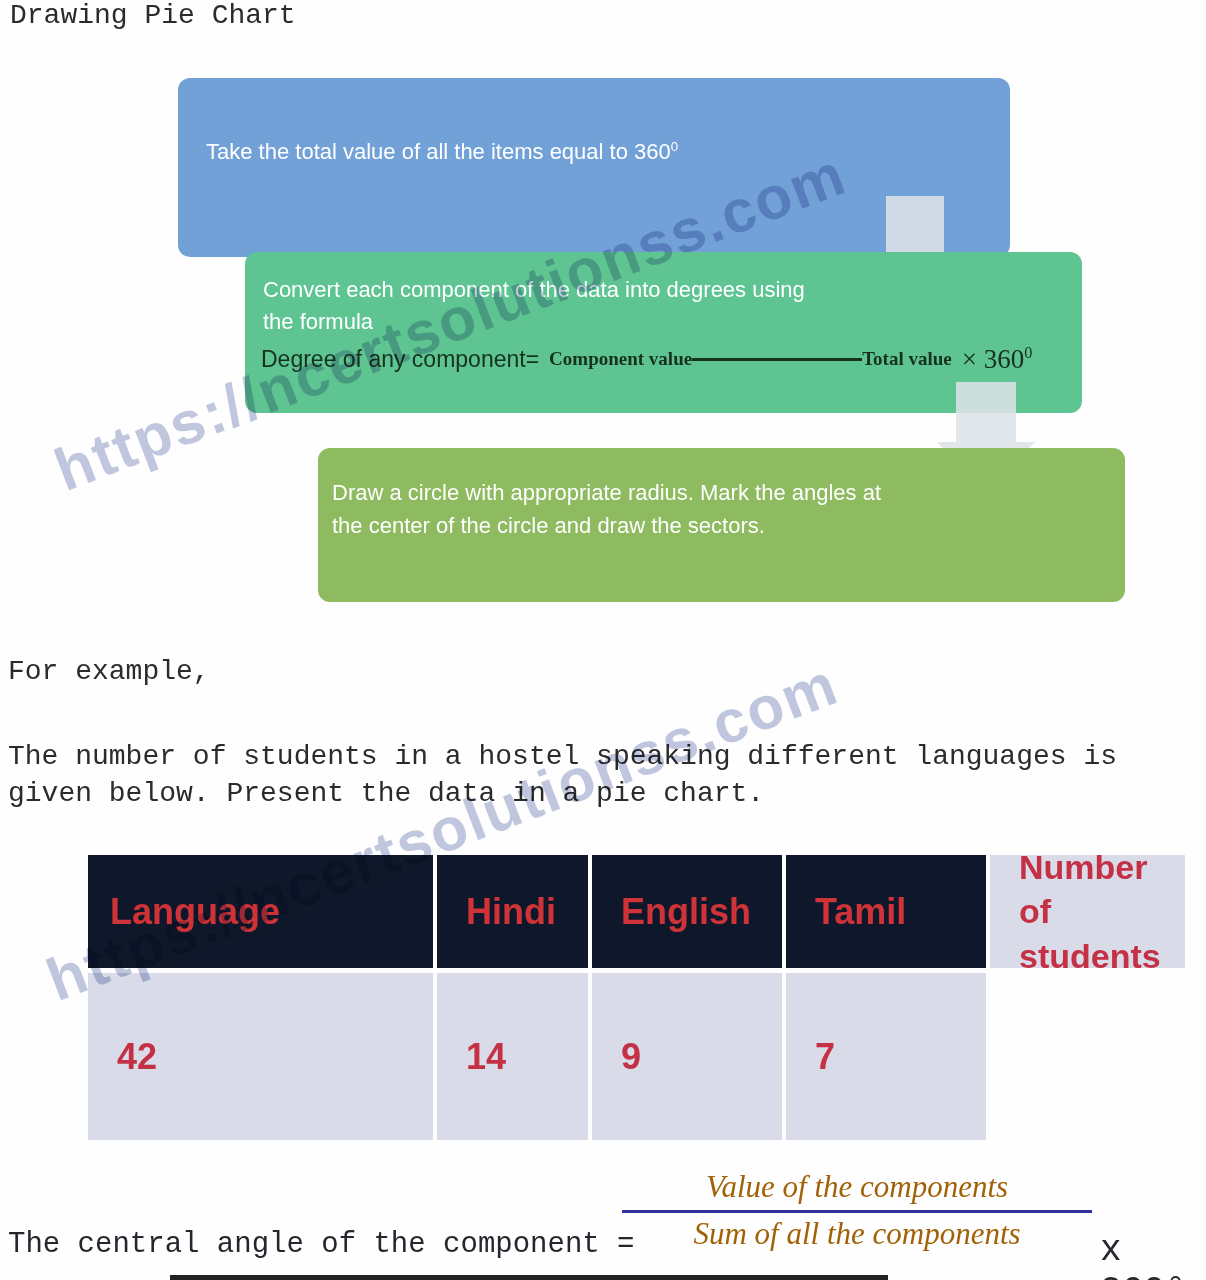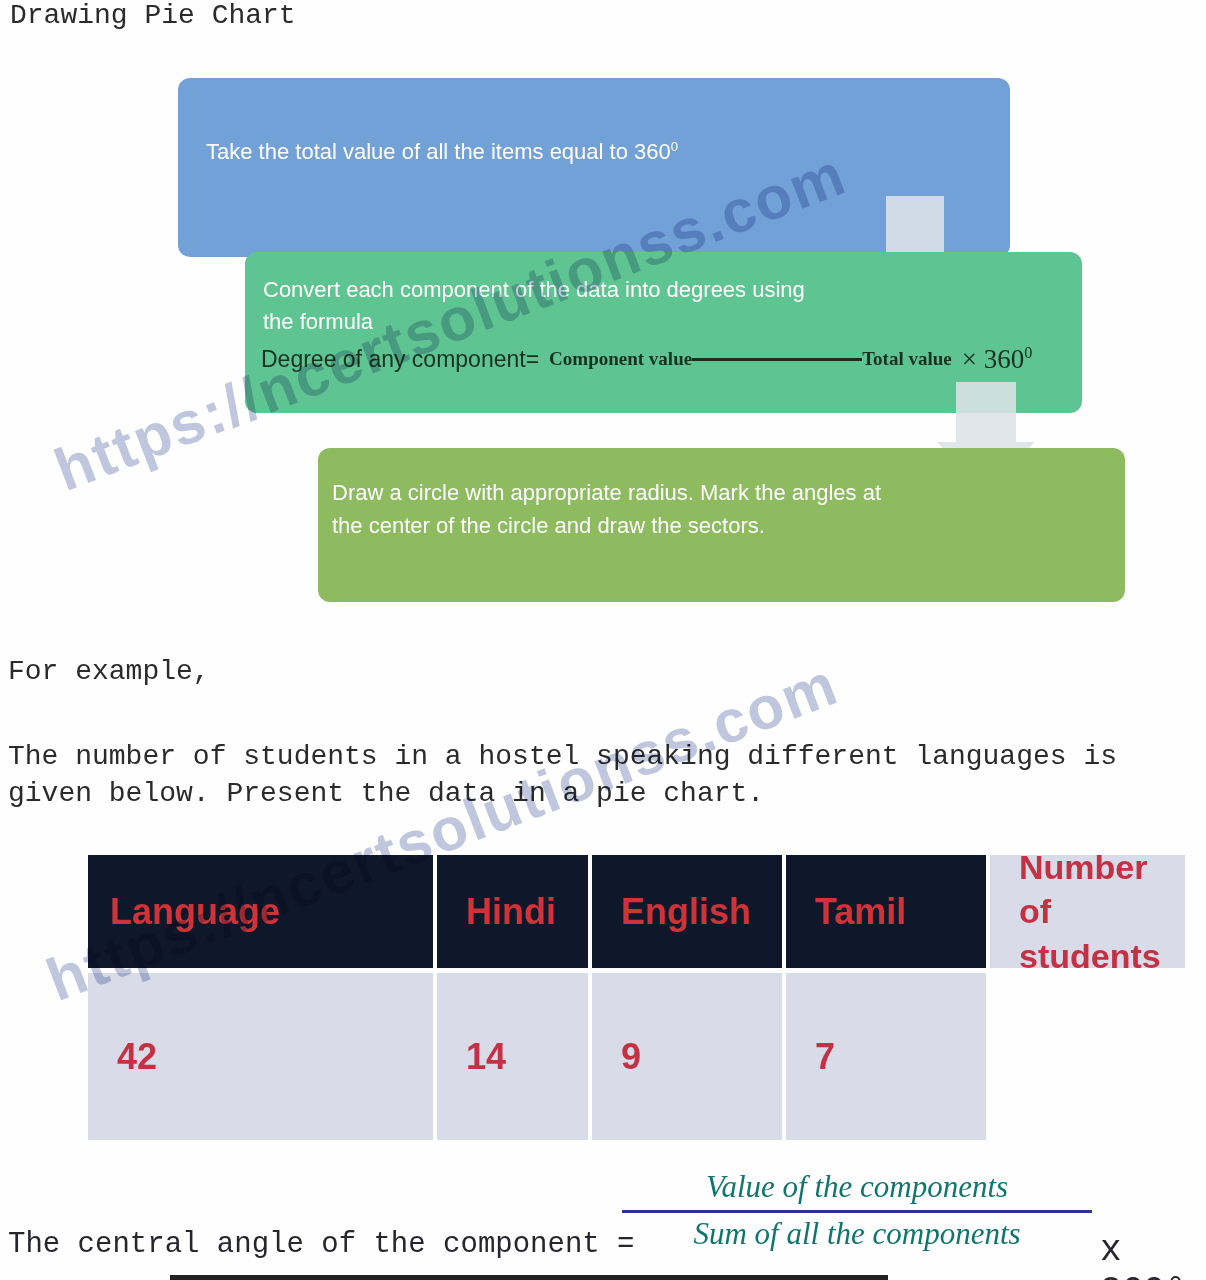--- a/index.html
+++ b/index.html
@@ -47,21 +47,21 @@
   .cell{display:flex;align-items:center;padding-left:29px;font-weight:700;color:#cf3338;}
   .th{background:#0f172a;font-size:36px;}
   .td{background:#d9dbe8;font-size:36px;color:#c43044;}
   .cell-language{padding-left:22px;}
   .cell-label{font-size:34px;line-height:1.3;padding-right:110px;}
 
   
   .cf-lhs{position:absolute;left:8px;top:1228px;font-size:29px;color:#26262e;}
   .cfrac{position:absolute;left:622px;top:1168px;width:470px;text-align:center;}
   .cf-num,.cf-den{font-family:"Liberation Serif",serif;font-style:italic;font-size:31px;
-    color:#0f766e;line-height:1.25;}
+    color:#a16207;line-height:1.25;}
   .cf-bar{width:470px;height:3px;background:#31319e;margin:3px 0 2px;}
   .cf-rhs{position:absolute;left:1100px;top:1230px;font-size:36px;color:#26262e;}
 
   
   .wm{position:absolute;font-weight:700;font-size:60px;letter-spacing:2px;color:#8290bd;
     opacity:0.5;white-space:nowrap;transform:rotate(-21deg);transform-origin:0 50%;
     mix-blend-mode:multiply;font-family:"Liberation Sans",sans-serif;}
   .wm1{left:58px;top:438px;}
   .wm2{left:50px;top:948px;}
 

